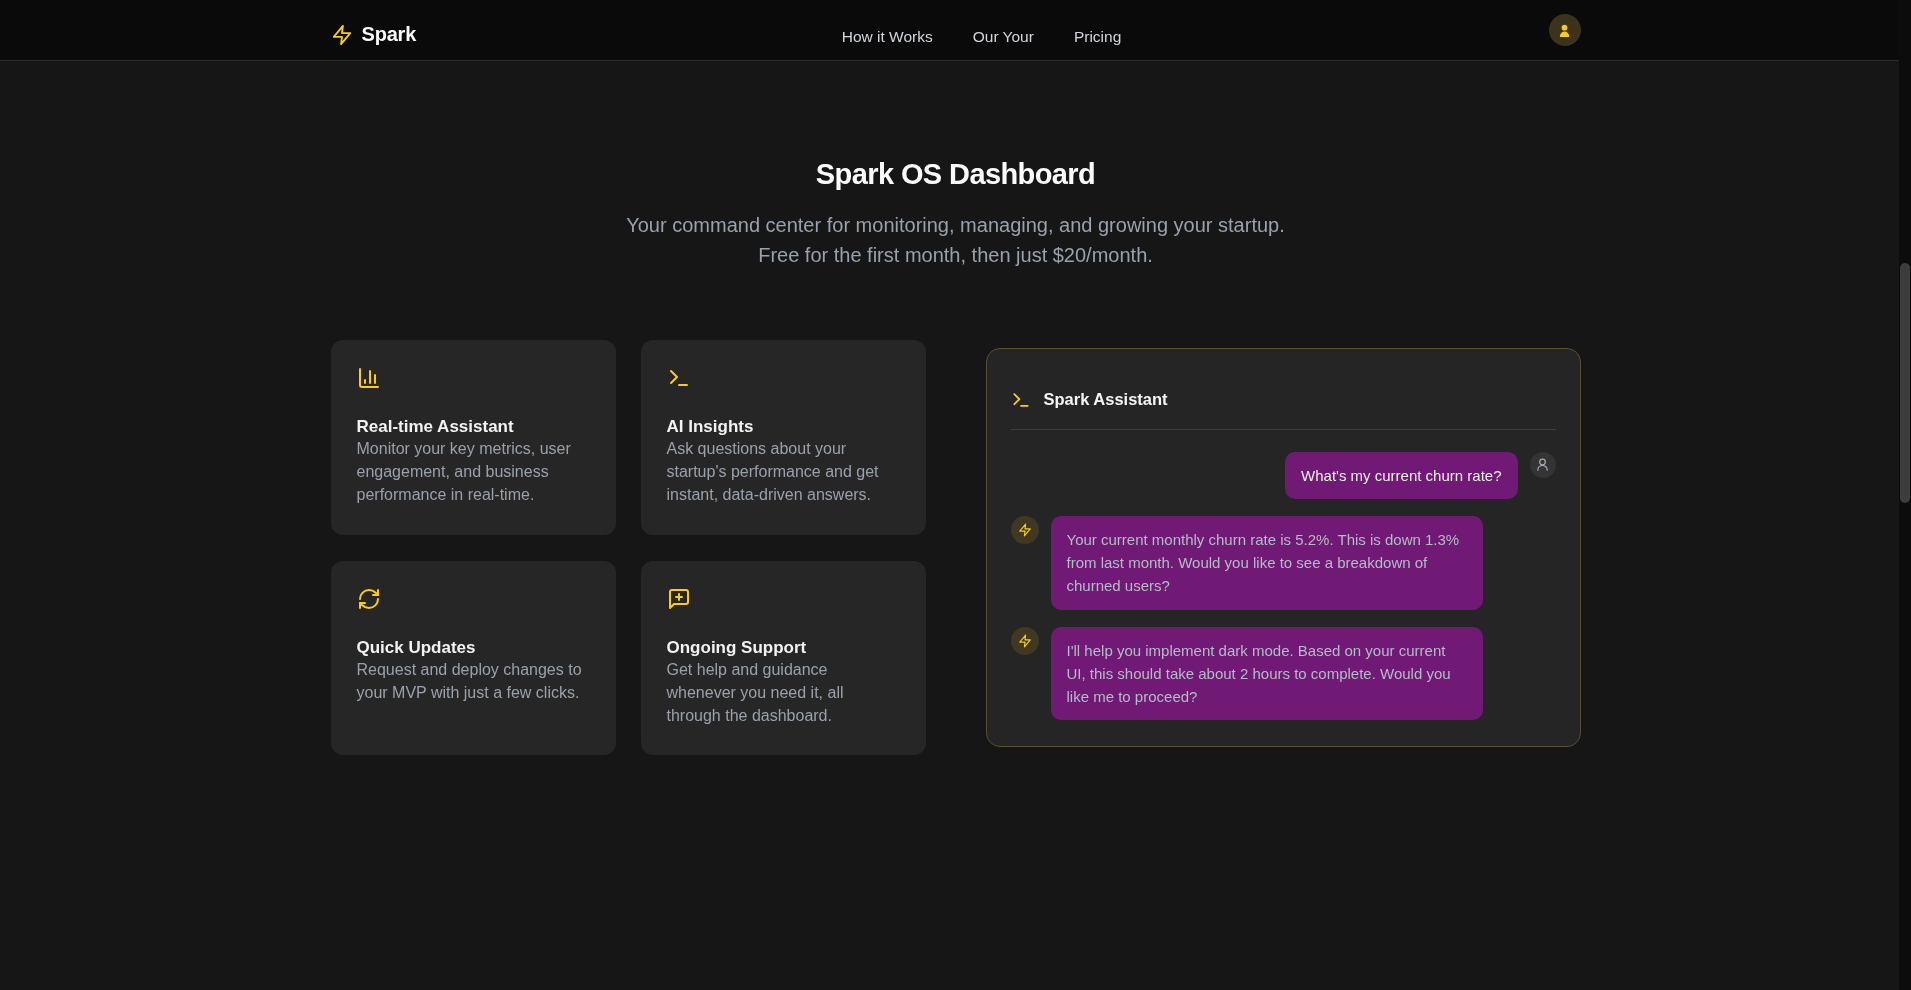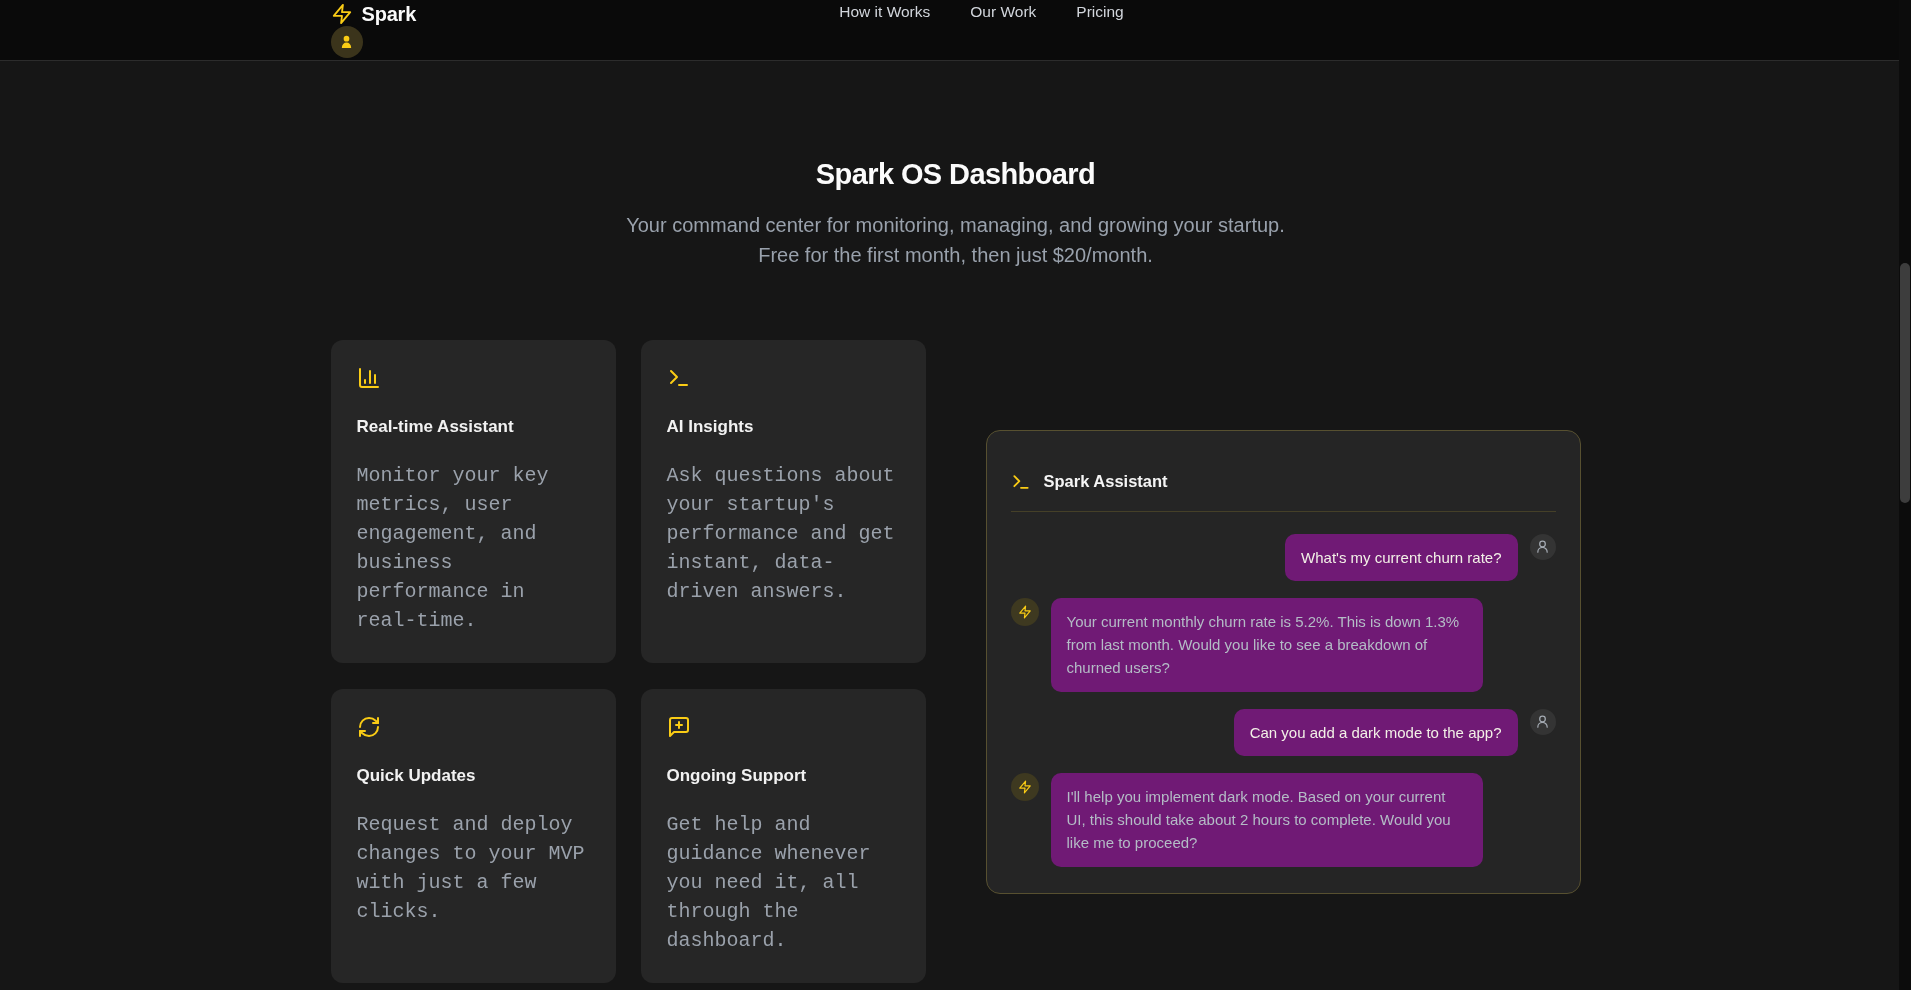--- a/index.html
+++ b/index.html
@@ -15,23 +15,22 @@
 
   
   .nav {
     height: 61px;
     background: #0a0a0a;
     border-bottom: 1px solid #2c2c2c;
     display: flex; align-items: center;
   }
   .nav-inner {
     width: 1250px; margin: 0 auto;
-    display: flex; align-items: flex-start; justify-content: space-between;
+    display: flex; align-items: flex-end; justify-content: space-between;
     position: relative;
-    flex-direction: column;
   }
   .brand { display: flex; align-items: center; gap: 9px; cursor: pointer; }
   .brand-icon { color: #facc15; display: flex; }
   .brand-name { font-size: 20px; font-weight: 700; color: #fafafa; letter-spacing: -0.2px; }
   .nav-links {
     position: absolute; left: 50%; transform: translateX(-50%) translateX(26px);
     display: flex; gap: 40px;
   }
   .nav-link { color: #d2d6dc; font-size: 15.5px; cursor: pointer; }
   .avatar-btn {
@@ -56,21 +55,21 @@
     width: 1250px; margin: 70px auto 0;
     display: grid; grid-template-columns: 1fr 1fr; gap: 60px;
     align-items: center;
   }
 
   
   .features { display: grid; grid-template-columns: 1fr 1fr; gap: 26px 25px; }
   .card { background: #262626; border-radius: 12px; padding: 26px; }
   .card-icon { color: #facc15; display: inline-flex; }
   .card-title { margin: 23px 0 0; font-size: 17px; font-weight: 700; color: #f2f2f2; }
-  .card-desc { margin: 24px 0 2px; font-size: 20px; line-height: 1.45; color: #9aa1ab; font-family: Liberation Mono, monospace; }
+  .card-desc { margin: 0 0 2px; font-size: 16px; line-height: 1.45; color: #9aa1ab; }
 
   
   .panel {
     background: #252525;
     border: 1px solid #575030;
     border-radius: 14px;
   }
   .panel-header { display: flex; align-items: center; gap: 13px; padding: 41px 24px 19px; }
   .panel-header-icon { color: #facc15; display: flex; }
   .panel-title { font-size: 16.5px; font-weight: 700; color: #f5f5f5; }
@@ -112,21 +111,21 @@
     <div class="brand">
       <span class="brand-icon">
         <svg width="22" height="22" viewBox="0 0 24 24" fill="none" stroke="currentColor" stroke-width="2" stroke-linecap="round" stroke-linejoin="round">
             <path d="M13 2 3 14h9l-1 8 10-12h-9l1-8z"></path>
           </svg>
       </span>
       <span class="brand-name">Spark</span>
     </div>
     <nav class="nav-links">
       <span class="nav-link">How it Works</span>
-      <span class="nav-link">Our Work</span>
+      <span class="nav-link">Our Your</span>
       <span class="nav-link">Pricing</span>
     </nav>
     <button class="avatar-btn">
       <span>
         <svg width="17" height="17" viewBox="0 0 24 24" fill="currentColor">
             <circle cx="12" cy="8" r="4"></circle>
             <path d="M5.5 20a6.5 6.5 0 0 1 13 0v1h-13z"></path>
           </svg>
       </span>
     </button>
@@ -219,29 +218,20 @@
 
       <div class="msg assistant">
         <span class="msg-avatar">
           <svg width="14" height="14" viewBox="0 0 24 24" fill="none" stroke="currentColor" stroke-width="2" stroke-linecap="round" stroke-linejoin="round">
               <path d="M13 2 3 14h9l-1 8 10-12h-9l1-8z"></path>
             </svg>
         </span>
         <div class="bubble">Your current monthly churn rate is 5.2%. This is down 1.3% from last month. Would you like to see a breakdown of churned users?</div>
       </div>
 
-      <div class="msg user">
-        <div class="bubble">Can you add a dark mode to the app?</div>
-        <span class="msg-avatar">
-          <svg width="15" height="15" viewBox="0 0 24 24" fill="none" stroke="currentColor" stroke-width="2" stroke-linecap="round" stroke-linejoin="round">
-              <circle cx="12" cy="8" r="4.5"></circle>
-              <path d="M19.5 21a7.5 7.5 0 0 0-15 0"></path>
-            </svg>
-        </span>
-      </div>
 
       <div class="msg assistant">
         <span class="msg-avatar">
           <svg width="14" height="14" viewBox="0 0 24 24" fill="none" stroke="currentColor" stroke-width="2" stroke-linecap="round" stroke-linejoin="round">
               <path d="M13 2 3 14h9l-1 8 10-12h-9l1-8z"></path>
             </svg>
         </span>
         <div class="bubble">I'll help you implement dark mode. Based on your current UI, this should take about 2 hours to complete. Would you like me to proceed?</div>
       </div>
 

